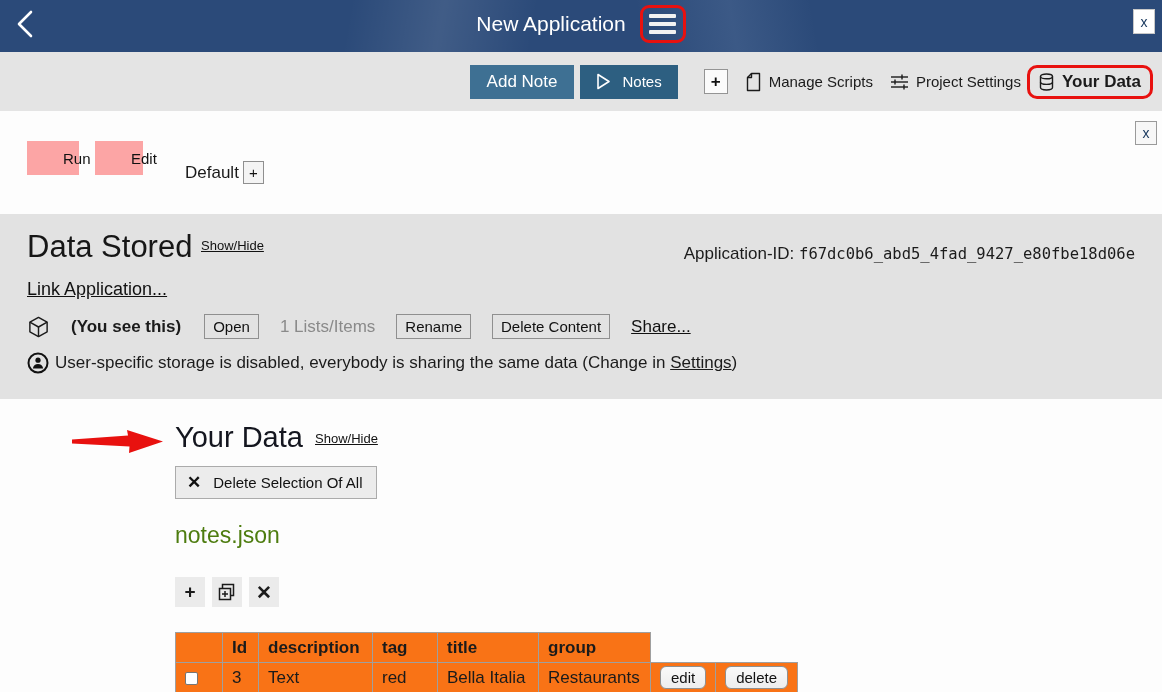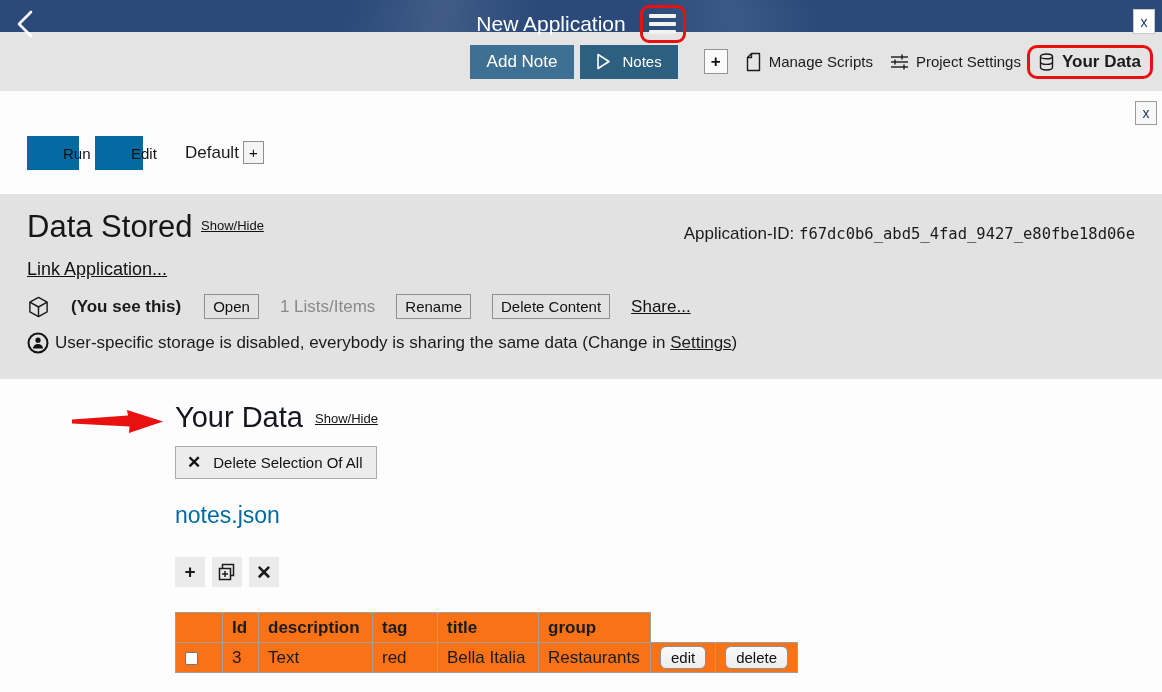--- a/index.html
+++ b/index.html
@@ -1,20 +1,20 @@
 <!DOCTYPE html>
 <html><head>
 <meta charset="utf-8">
 <style>
   * { margin:0; padding:0; box-sizing:border-box; }
   html,body { width:1162px; height:692px; overflow:hidden;
     font-family:"Liberation Sans", sans-serif; color:#1b1b1b; background:#fdfdfd; }
 
   
-  .titlebar { position:relative; height:32px;
+  .titlebar { position:relative; height:52px;
     background:
       linear-gradient(100deg, rgba(255,255,255,0) 30%, rgba(255,255,255,0.10) 38%, rgba(255,255,255,0) 46%),
       linear-gradient(80deg, rgba(255,255,255,0) 55%, rgba(180,200,230,0.12) 63%, rgba(255,255,255,0) 70%),
       #2b4a79; }
   .back-btn { position:absolute; left:12px; top:9px; width:26px; height:30px; cursor:pointer; }
   .title-group { position:absolute; left:0; right:0; top:0; height:48px;
     display:flex; align-items:center; justify-content:center; gap:14px; }
   .app-title { color:#ffffff; font-size:21px; }
   .hamburger { width:46px; height:38px; border:3px solid #e8110f; border-radius:9px;
     display:flex; flex-direction:column; align-items:center; justify-content:center; gap:4px; cursor:pointer; }
@@ -38,21 +38,21 @@
     color:#1b1b1b; margin-left:17px; cursor:pointer; white-space:nowrap; }
   .your-data-item { margin-left:6px; border:3px solid #e8110f; border-radius:10px;
     padding:4px 9px; display:flex; align-items:center; gap:8px; font-weight:bold;
     font-size:17px; cursor:pointer; }
 
   
   .runbar { position:relative; height:103px; background:#fdfdfd; }
   .runbar .win-close2 { position:absolute; right:5px; top:10px; width:22px; height:24px;
     background:#f7f7f7; border:1px solid #9a9a9a; color:#16365c; font-size:14px;
     display:flex; align-items:center; justify-content:center; cursor:pointer; }
-  .flat-btn { position:absolute; top:45px; height:34px; background:#0369a1; border:none;
+  .flat-btn { position:absolute; top:30px; height:34px; background:#fca5a5; border:none;
     font-size:15px; color:#111; cursor:pointer; font-family:inherit;padding-left:36px; }
   .run-btn  { left:27px;  width:52px; }
   .edit-btn { left:95px;  width:48px; }
   .default-label { position:absolute; left:185px; top:52px; font-size:17px; }
   .default-plus { position:absolute; left:243px; top:50px; width:21px; height:23px;
     background:#f4f4f4; border:1px solid #8f8f8f; font-size:15px; color:#111;
     display:flex; align-items:center; justify-content:center; cursor:pointer; }
 
   
   .datastored { position:relative; height:185px; background:#e2e2e2; }
@@ -77,21 +77,21 @@
   .yourdata { position:relative; height:297px; background:#fdfdfd; }
   .red-arrow { position:absolute; left:72px; top:29px; }
   .yd-h1 { position:absolute; left:175px; top:22px; font-size:29px; font-weight:400; color:#14161f; }
   .yd-showhide { position:absolute; left:315px; top:32px; font-size:13px; color:#111;
     text-decoration:underline; cursor:pointer; }
   .del-selection { position:absolute; left:175px; top:67px; height:33px;
     display:inline-flex; align-items:center; gap:12px; padding:0 13px 0 11px;
     background:#ececec; border:1px solid #ababab; font-size:15px; color:#111;
     cursor:pointer; font-family:inherit; }
   .del-selection .x-glyph { font-size:17px; font-weight:bold; }
-  .file-name { position:absolute; left:175px; top:123px; font-size:23px; color:#0369a1; }
+  .file-name { position:absolute; left:175px; top:123px; font-size:23px; color:#4d7c0f; }
   .icon-btn-row { position:absolute; left:175px; top:178px; display:flex; gap:7px; }
   .icon-btn { width:30px; height:30px; background:#ebebeb; border:none;
     display:flex; align-items:center; justify-content:center; font-size:19px;
     font-weight:bold; color:#1b1b1b; cursor:pointer; font-family:inherit; }
 
   
   .data-table { position:absolute; left:175px; top:233px; border-collapse:collapse; font-size:17px; }
   .data-table td, .data-table th { border:1px solid #9f9f9f; padding:3px 9px; height:30px;
     text-align:left; background:#f97316; }
   .data-table th { font-weight:bold; }

